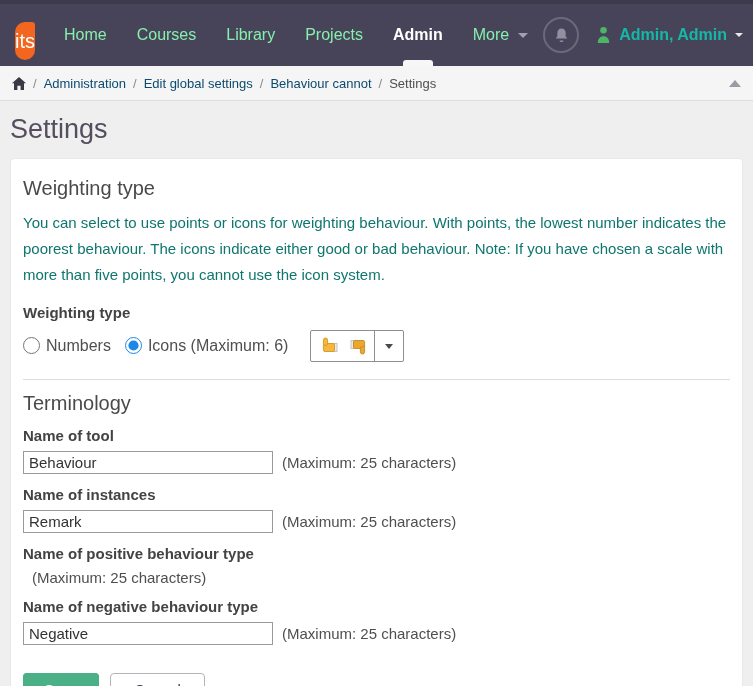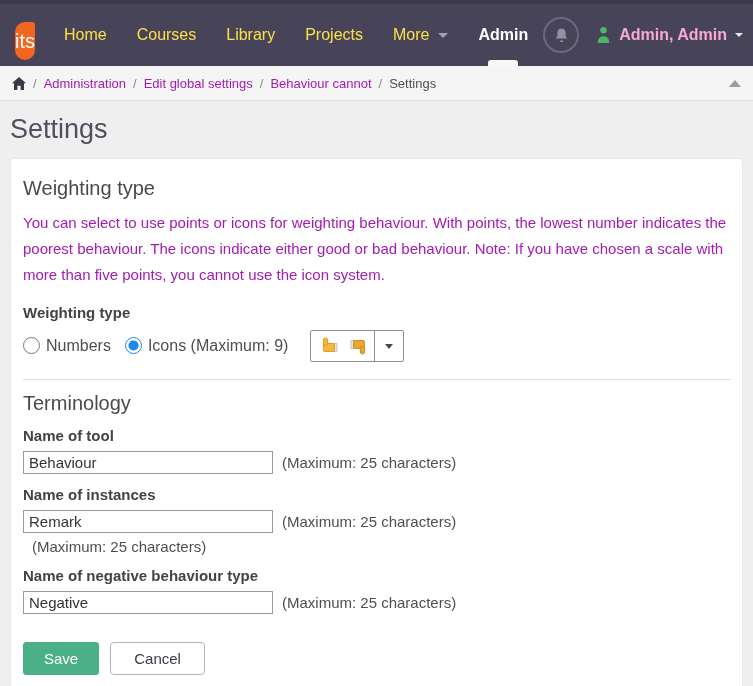--- a/index.html
+++ b/index.html
@@ -17,21 +17,21 @@
     display: flex; align-items: center; position: relative;
   }
   .logo {
     width: 38px; height: 38px; margin: 12px 14px 0 15px;
     background: #f2661f; color: #fff;
     border-radius: 10px 3px 10px 10px;
     display: flex; align-items: center; justify-content: center;
     font-size: 20px; line-height: 1; cursor: pointer;
   }
   .nav-item {
-    color: #fde047; font-size: 16px; padding: 0 15px; height: 62px;
+    color: #86efac; font-size: 16px; padding: 0 15px; height: 62px;
     display: flex; align-items: center; cursor: pointer; position: relative;
     text-decoration: none; white-space: nowrap;
   }
   .nav-item.active { color: #ffffff; font-weight: bold; }
   .tab-indicator {
     position: absolute; bottom: 0; left: 50%; transform: translateX(-50%);
     width: 30px; height: 6px; background: #f7f7f8;
     border-radius: 3px 3px 0 0;
   }
   .caret {
@@ -41,51 +41,51 @@
   }
   .nav-more .caret { color: #a39fae; margin-left: 9px; }
   .nav-right { margin-left: auto; display: flex; align-items: center; padding-right: 14px; }
   .bell-btn {
     width: 36px; height: 36px; border-radius: 50%;
     border: 2px solid #6b687c; background: transparent;
     display: flex; align-items: center; justify-content: center;
     margin-right: 16px; cursor: pointer; padding: 0;
   }
   .user-chip { display: flex; align-items: center; cursor: pointer; }
-  .user-chip .name { color: #f9a8d4; font-weight: bold; font-size: 16px; margin: 0 8px 0 7px; white-space: nowrap; }
+  .user-chip .name { color: #14b8a6; font-weight: bold; font-size: 16px; margin: 0 8px 0 7px; white-space: nowrap; }
   .user-chip .caret { color: #e8e7ee; border-left-width: 4px; border-right-width: 4px; border-top-width: 4px; }
 
   
   .breadcrumb-bar {
     height: 35px; background: #f5f5f6; border-bottom: 1px solid #dddde0;
     display: flex; align-items: center; padding: 0 12px; font-size: 13px;
   }
   .crumb-sep { color: #8a8a8a; margin: 0 7px; }
-  .crumb-link { color: #a21caf; text-decoration: none; cursor: pointer; }
+  .crumb-link { color: #0c4a6e; text-decoration: none; cursor: pointer; }
   .crumb-current { color: #4f4f4f; }
   .home-link { display: flex; align-items: center; cursor: pointer; }
   .collapse-arrow {
     margin-left: auto; cursor: pointer; width: 0; height: 0;
     border-left: 6px solid transparent; border-right: 6px solid transparent;
     border-bottom: 7px solid #9b9ba3;
   }
 
   
   .page-title {
     font-size: 27px; font-weight: 400; color: #554e5e;
     margin: 13px 0 13px 10px;
   }
 
   
   .panel {
     margin: 0 10px; background: #fff; border: 1px solid #e8e8ea;
     border-radius: 4px; padding: 10px 12px 24px; min-height: 536px;
   }
   .section-heading { font-size: 20px; font-weight: 400; color: #4a4a4a; margin: 8px 0 10px; }
-  .desc { font-size: 15px; color: #a21caf; line-height: 1.72; margin: 0 0 17px; max-width: 712px; }
+  .desc { font-size: 15px; color: #0f766e; line-height: 1.72; margin: 0 0 17px; max-width: 712px; }
   .bold-label { display: block; font-weight: 700; font-size: 15px; color: #434343; margin: 4px 0 9px; }
 
   .radio-row { display: flex; align-items: center; }
   .radio-opt { display: flex; align-items: flex-start; margin-right: 14px; font-size: 16px; color: #4f4f4f; }
   .radio-opt input { width: 17px; height: 17px; margin: 0 6px 0 0; accent-color: #1e88e5; cursor: pointer; }
   .radio-opt label { cursor: pointer; }
 
   .icon-dropdown {
     display: inline-flex; align-items: stretch; height: 32px;
     border: 1px solid #8f8f8f; background: #fff; border-radius: 2px;
@@ -118,27 +118,27 @@
 </head>
 <body>
 
 <div class="navbar">
   <div class="logo">its</div>
 
   <a class="nav-item">Home</a>
   <a class="nav-item">Courses</a>
   <a class="nav-item">Library</a>
   <a class="nav-item">Projects</a>
+  <a class="nav-item active">
+    <span>Admin</span>
+    <span class="tab-indicator"></span>
+  </a>
   <a class="nav-item nav-more">
     <span>More</span>
     <span class="caret"></span>
-  </a>
-  <a class="nav-item active">
-    <span>Admin</span>
-    <span class="tab-indicator"></span>
   </a>
 
   <div class="nav-right">
     <button class="bell-btn">
       <span style="display:flex">
         <svg width="17" height="17" viewBox="0 0 16 16">
           <path fill="#918fa0" d="M8 1.3c-2.4 0-3.9 1.9-3.9 4.4v3.1L2.6 10.9h10.8l-1.5-2.1V5.7C11.9 3.2 10.4 1.3 8 1.3z"></path>
           <path fill="#918fa0" d="M8 14.2c1 0 1.8-.7 1.8-1.6H6.2c0 .9.8 1.6 1.8 1.6z"></path>
         </svg>
       </span>
@@ -184,21 +184,21 @@
 
   <span class="bold-label">Weighting type</span>
 
   <div class="radio-row">
     <span class="radio-opt">
       <input type="radio" name="weighting" id="radio-numbers" style="">
       <label for="radio-numbers">Numbers</label>
     </span>
     <span class="radio-opt">
       <input type="radio" name="weighting" id="radio-icons" checked="" style="">
-      <label for="radio-icons">Icons (Maximum: 9)</label>
+      <label for="radio-icons">Icons (Maximum: 6)</label>
     </span>
 
     <span class="icon-dropdown">
       <span class="icons">
         <span style="display:flex">
           <svg width="18" height="18" viewBox="0 0 18 18">
             <rect x="13" y="6.6" width="3" height="7.8" fill="#f1f1f1" stroke="#b5b5b5" stroke-width="0.8"></rect>
             <rect x="2.4" y="6.5" width="11.2" height="8" rx="1.6" fill="#f6b73c" stroke="#cf9526" stroke-width="0.9"></rect>
             <rect x="2.4" y="1" width="4.2" height="7.5" rx="2.1" fill="#f6b73c" stroke="#cf9526" stroke-width="0.9"></rect>
           </svg>
@@ -231,20 +231,21 @@
 
   <div class="field">
     <label class="bold-label">Name of instances</label>
     <div class="field-row">
       <input class="text-input" type="text" value="Remark" style="">
       <span class="hint">(Maximum: 25 characters)</span>
     </div>
   </div>
 
   <div class="field">
+    <label class="bold-label">Name of positive behaviour type</label>
     <div class="field-row">
       <span class="hint">(Maximum: 25 characters)</span>
     </div>
   </div>
 
   <div class="field">
     <label class="bold-label">Name of negative behaviour type</label>
     <div class="field-row">
       <input class="text-input" type="text" value="Negative" style="">
       <span class="hint">(Maximum: 25 characters)</span>

